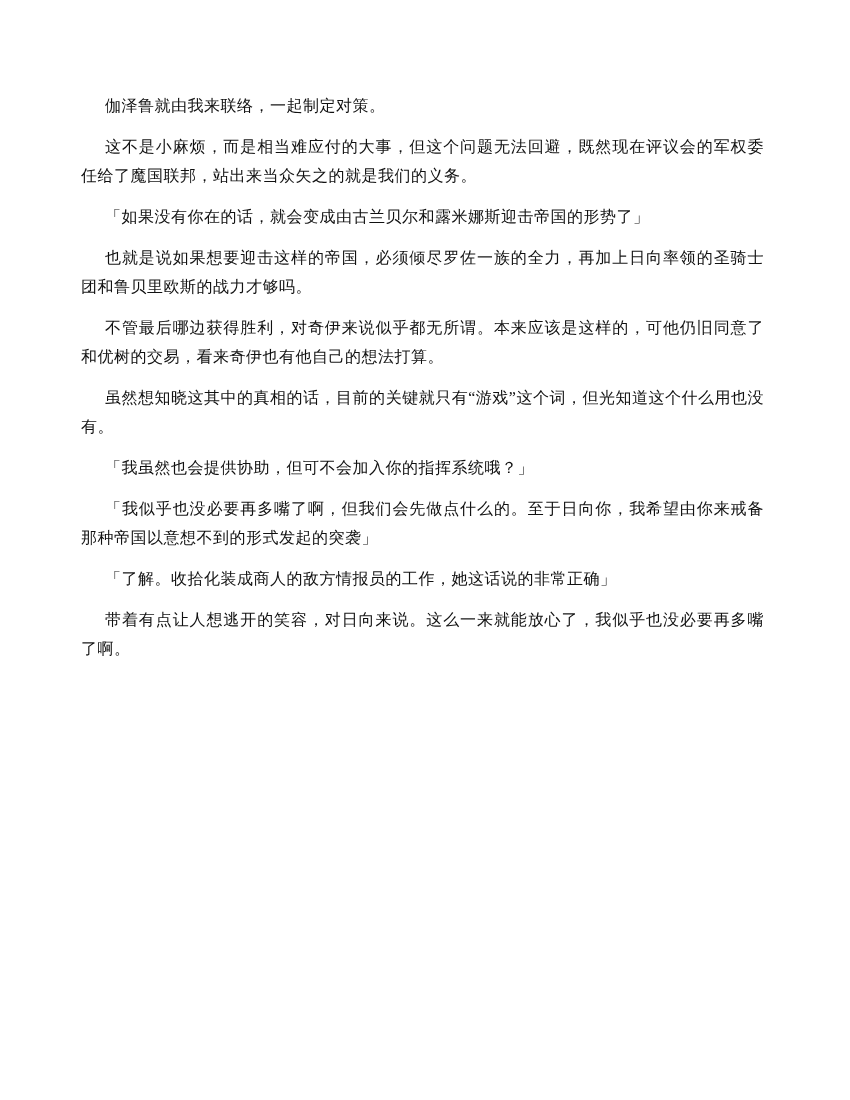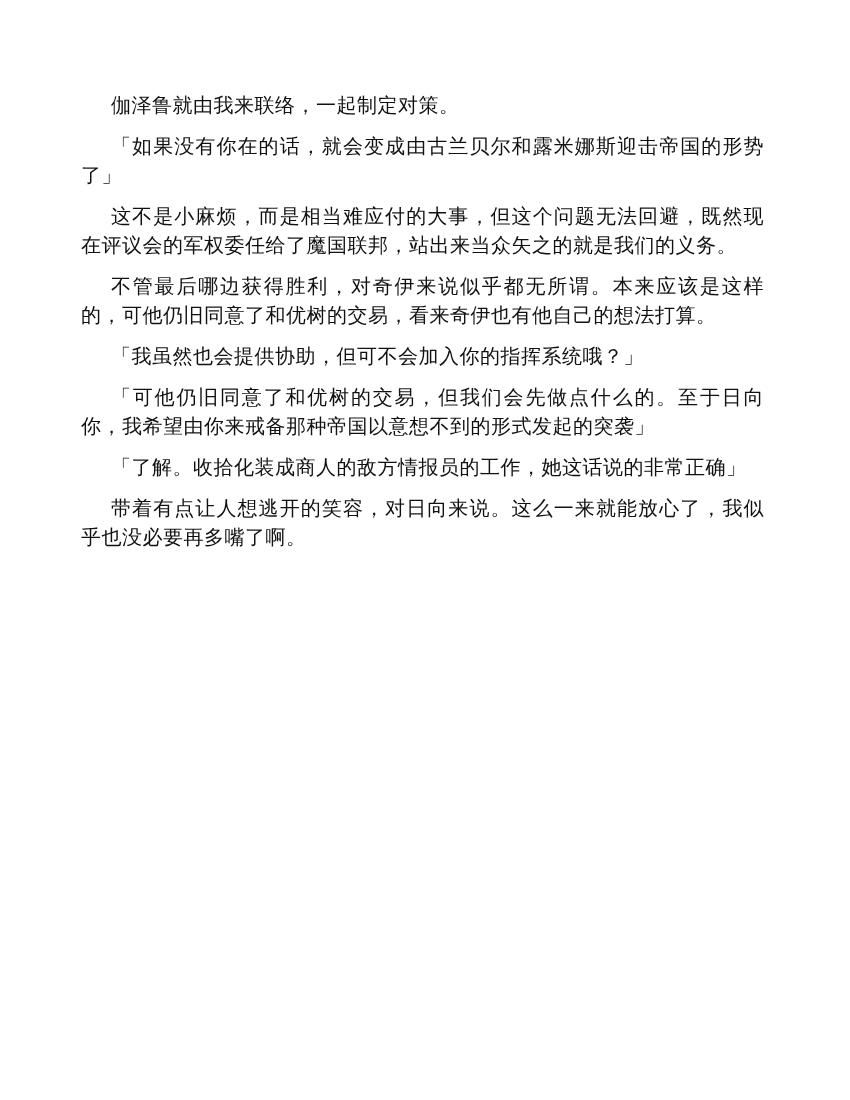--- a/index.html
+++ b/index.html
@@ -12,34 +12,36 @@
     width: 850px;
     height: 1100px;
     background: #ffffff;
     box-sizing: border-box;
     padding: 91px 86px 0 81px;
     overflow: hidden;
   }
   .page p {
     margin: 0 0 12px 0;
     font-family: "Liberation Serif", "DejaVu Serif", serif;
-    font-size: 20px;
+    font-size: 16px;
     line-height: 29px;
     color: #111111;
     text-align: justify;
     text-indent: 1.5em;
     letter-spacing: 0.5px;
     word-break: break-all;
   }
 </style>
 </head>
 <body>
 
 <div class="page">
   <p>伽泽鲁就由我来联络，一起制定对策。</p>
+  <p>这不是小麻烦，而是相当难应付的大事，但这个问题无法回避，既然现在评议会的军权委任给了魔国联邦，站出来当众矢之的就是我们的义务。</p>
   <p>「如果没有你在的话，就会变成由古兰贝尔和露米娜斯迎击帝国的形势了」</p>
-  <p>这不是小麻烦，而是相当难应付的大事，但这个问题无法回避，既然现在评议会的军权委任给了魔国联邦，站出来当众矢之的就是我们的义务。</p>
+  <p>也就是说如果想要迎击这样的帝国，必须倾尽罗佐一族的全力，再加上日向率领的圣骑士团和鲁贝里欧斯的战力才够吗。</p>
   <p>不管最后哪边获得胜利，对奇伊来说似乎都无所谓。本来应该是这样的，可他仍旧同意了和优树的交易，看来奇伊也有他自己的想法打算。</p>
+  <p>虽然想知晓这其中的真相的话，目前的关键就只有“游戏”这个词，但光知道这个什么用也没有。</p>
   <p>「我虽然也会提供协助，但可不会加入你的指挥系统哦？」</p>
-  <p>「可他仍旧同意了和优树的交易，但我们会先做点什么的。至于日向你，我希望由你来戒备那种帝国以意想不到的形式发起的突袭」</p>
+  <p>「我似乎也没必要再多嘴了啊，但我们会先做点什么的。至于日向你，我希望由你来戒备那种帝国以意想不到的形式发起的突袭」</p>
   <p>「了解。收拾化装成商人的敌方情报员的工作，她这话说的非常正确」</p>
   <p>带着有点让人想逃开的笑容，对日向来说。这么一来就能放心了，我似乎也没必要再多嘴了啊。</p>
 </div>
 
 </body></html>

